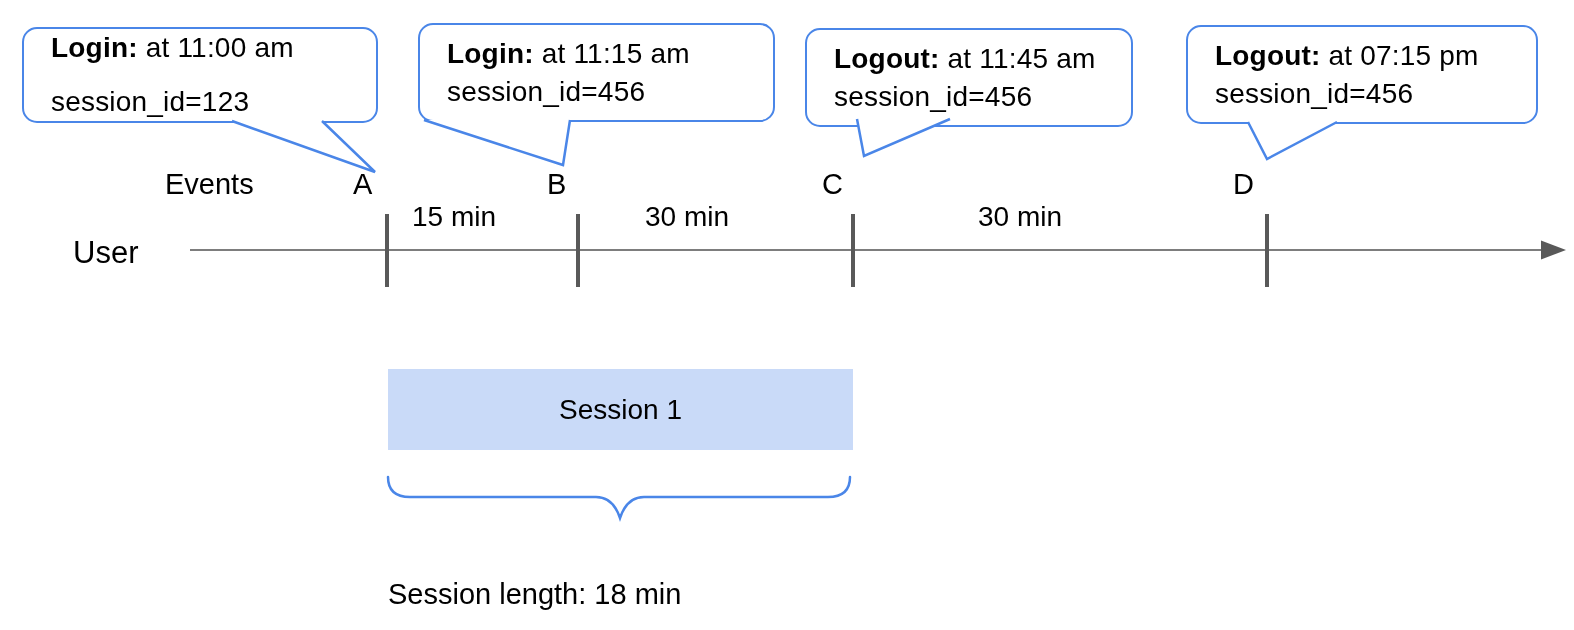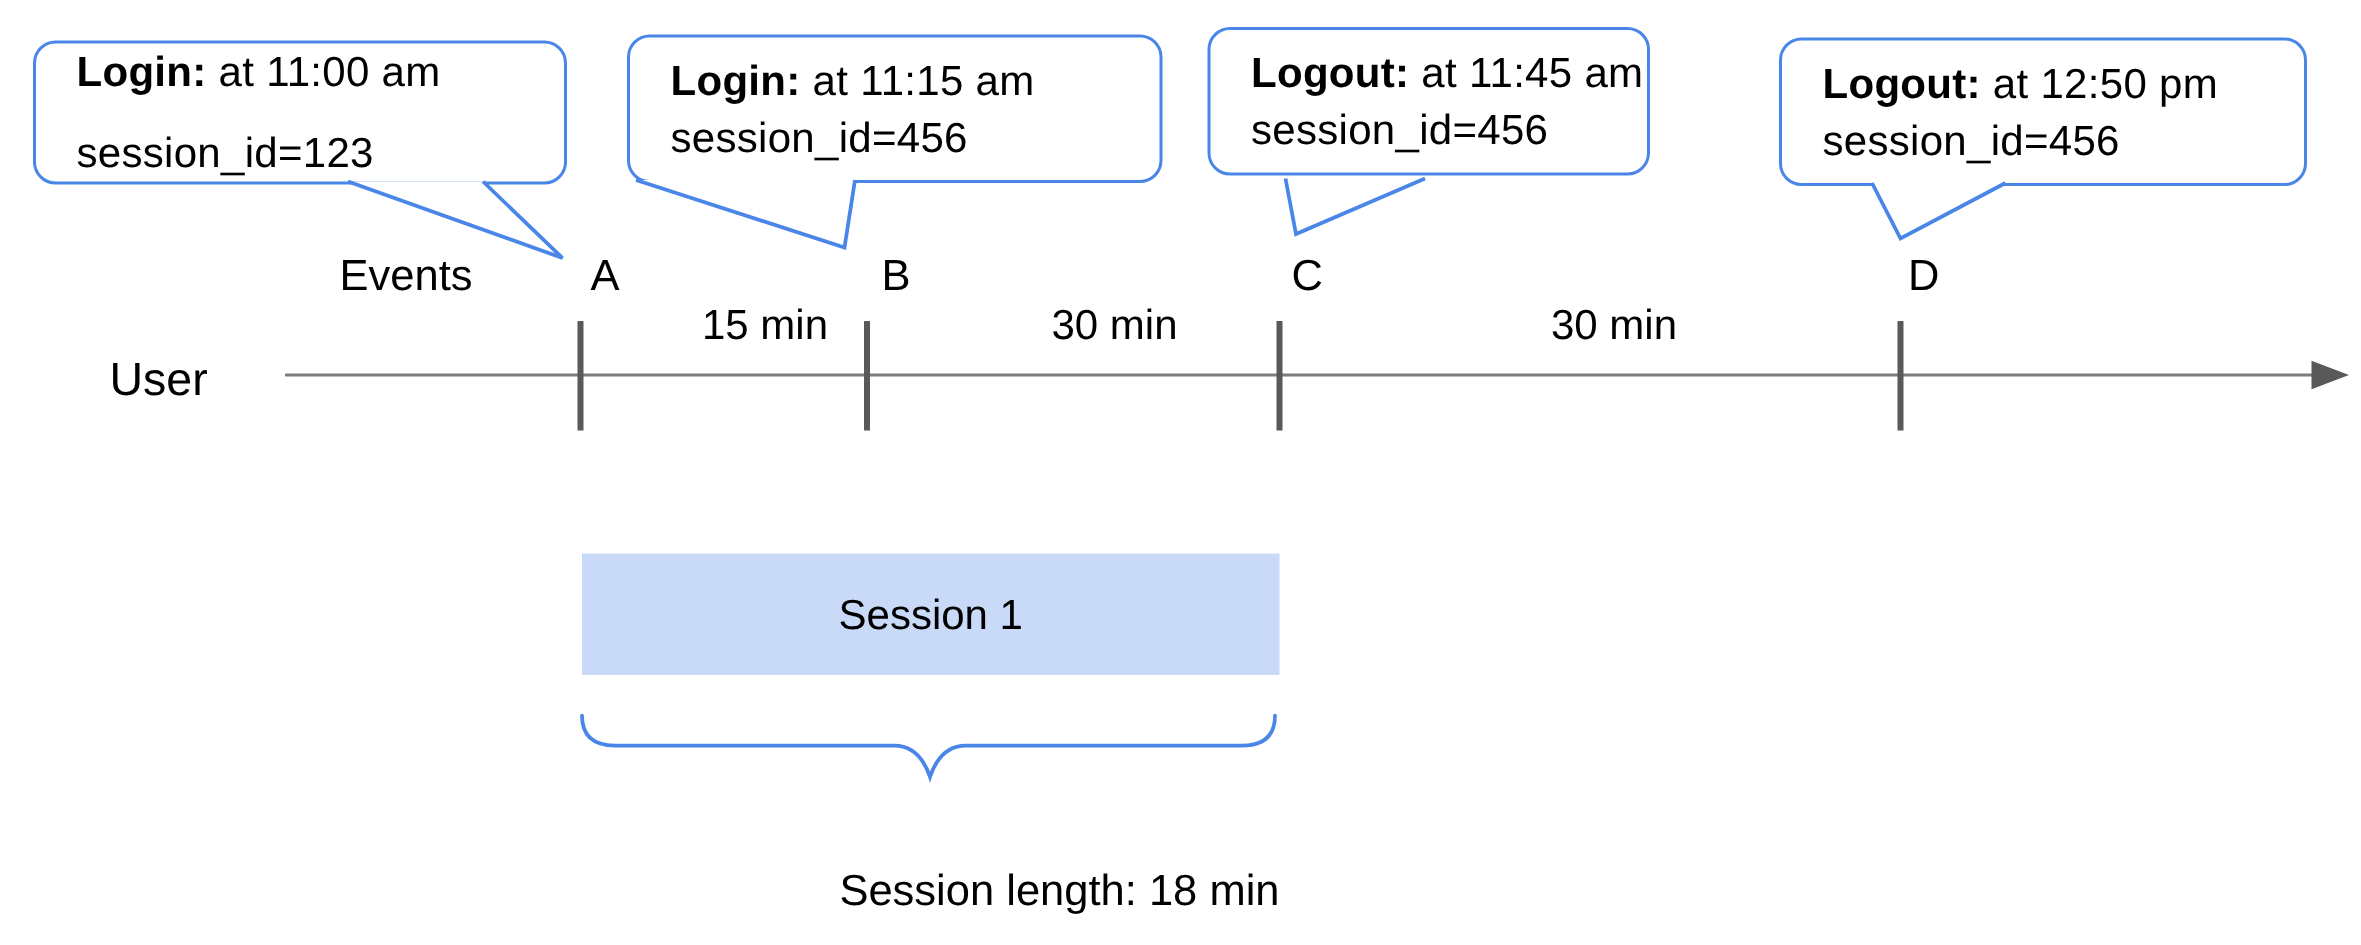--- a/index.html
+++ b/index.html
@@ -43,21 +43,21 @@
     stroke: var(--accent, #4a86e8);
     stroke-width: 2.5;
     stroke-linejoin: miter;
   }
   .tick  { stroke: var(--tick, #595959); stroke-width: 4; }
   .tline { stroke: var(--line, #7d7d7d); stroke-width: 2; }
   .ahead { fill: var(--tick, #595959); }
   .brace { fill: none; stroke: var(--accent, #4a86e8); stroke-width: 2.5; stroke-linecap: round; }
 
   
-  .lbl { position: absolute; text-align: right; white-space: nowrap; }
+  .lbl { position: absolute; text-align: left; white-space: nowrap; }
   .events-lbl   { font-size: 29px; }
   .tick-letter  { font-size: 29px; }
   .interval-lbl { font-size: 28px; }
   .user-lbl     { font-size: 31px; text-align: left; }
 
   .session-box {
     position: absolute;
     left: 388px; top: 369px;
     width: 465px; height: 81px;
     background: var(--box_fill, #c9daf8);
@@ -75,27 +75,27 @@
   <div class="bubble" style="left:22px; top:27px; width:356px; height:96px;gap:16px;">
     <div><span class="b">Login:</span><span> at 11:00 am</span></div>
     <div>session_id=123</div>
   </div>
 
   <div class="bubble" style="left:418px; top:23px; width:357px; height:99px;">
     <div><span class="b">Login:</span><span> at 11:15 am</span></div>
     <div>session_id=456</div>
   </div>
 
-  <div class="bubble" style="left:805px; top:18px; width:295px; height:99px;">
+  <div class="bubble" style="left:805px; top:28px; width:328px; height:99px;">
     <div><span class="b">Logout:</span><span> at 11:45 am</span></div>
     <div>session_id=456</div>
   </div>
 
   <div class="bubble" style="left:1186px; top:25px; width:352px; height:99px;">
-    <div><span class="b">Logout:</span><span> at 12:50 pm</span></div>
+    <div><span class="b">Logout:</span><span> at 07:15 pm</span></div>
     <div>session_id=456</div>
   </div>
 
   <svg class="overlay" width="1574" height="630" viewBox="0 0 1574 630">
 
     <path class="tail" d="M 232,121 L 375,172 L 322,121"></path>
     <path class="tail" d="M 424,120 L 563,165 L 570,120"></path>
     <path class="tail" d="M 857,119 L 864,156 L 950,119"></path>
     <path class="tail" d="M 1248,122 L 1267,159 L 1337,122"></path>
 

